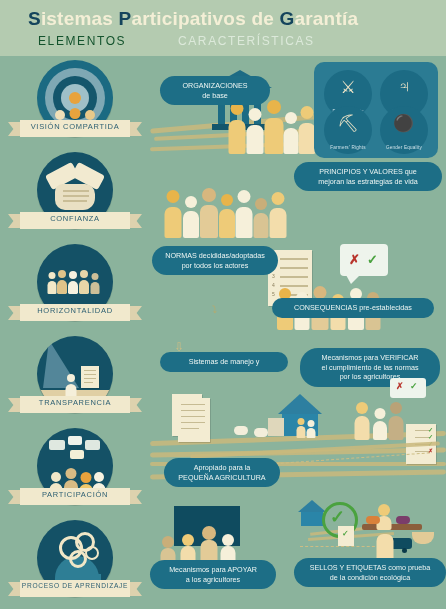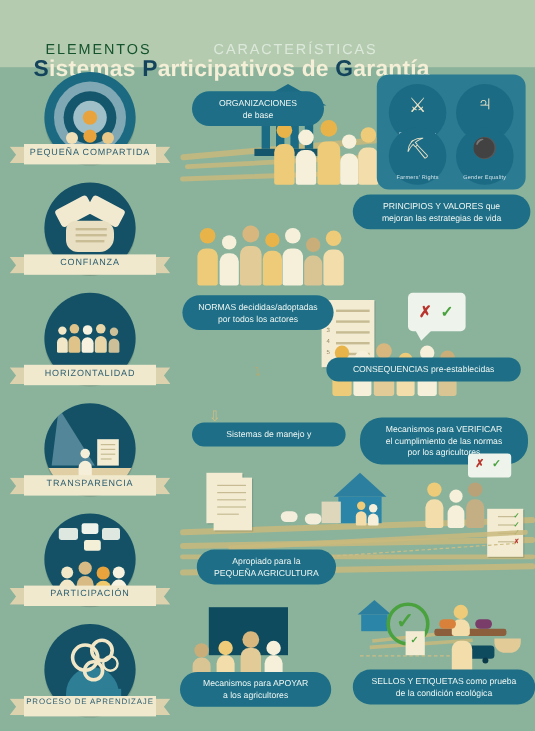--- a/index.html
+++ b/index.html
@@ -5,21 +5,21 @@
   html,body{margin:0;padding:0;}
   body{
     width:446px;height:609px;overflow:hidden;position:relative;
     font-family:"Liberation Sans", sans-serif;
     background:#8bb39c;
   }
   .stage{position:absolute;inset:0;width:446px;height:609px;overflow:hidden;}
 
   
   .header{position:absolute;left:0;top:0;width:446px;height:56px;background:#b4cbb0;}
-  .title{position:absolute;left:28px;top:8px;font-size:19px;font-weight:bold;letter-spacing:.2px;white-space:nowrap;margin-top:39px;}
+  .title{position:absolute;left:28px;top:8px;font-size:19px;font-weight:bold;letter-spacing:.2px;white-space:nowrap;}
   .title .cap{color:#14445c;}
   .title .rest{color:#f4efd6;}
   .sub-elem{position:absolute;left:38px;top:34px;font-size:12px;letter-spacing:1.6px;color:#14532d;}
   .sub-carac{position:absolute;left:178px;top:34px;font-size:12px;letter-spacing:1.6px;color:#dce9da;}
 
   
   .leftcol{position:absolute;left:0;top:56px;width:150px;height:553px;}
   .elem{position:absolute;left:0;width:150px;height:92px;}
   .disc{position:absolute;left:37px;top:0;width:76px;height:76px;border-radius:50%;
         background:#145166;box-shadow:0 2px 0 rgba(0,0,0,.12);overflow:hidden;}
@@ -94,21 +94,21 @@
           </div>
         <div class="person" style="left:46px;bottom:0;width:14px;height:26px">
             <div class="head" style="width:10px;height:10px;background:#e8c98a"></div>
             <div class="body" style="width:13px;height:15px;background:#e8c98a"></div>
           </div>
       </div>
       <div class="ribbon">
         <div class="tail l"></div>
           <div class="tail r"></div>
           <div class="band"></div>
-        <div class="txt">PEQUEÑA COMPARTIDA</div>
+        <div class="txt">VISIÓN COMPARTIDA</div>
       </div>
     </div>
 
     <div class="elem" style="top:96px">
       <div class="disc">
         <div style="position:absolute;left:10px;top:16px;width:30px;height:16px;background:#f2ead0;transform:rotate(-28deg);border-radius:3px"></div>
         <div style="position:absolute;left:36px;top:16px;width:30px;height:16px;background:#f2ead0;transform:rotate(28deg);border-radius:3px"></div>
         <div style="position:absolute;left:18px;top:32px;width:40px;height:26px;background:#e9e0c3;border-radius:8px 10px 12px 10px"></div>
         <div style="position:absolute;left:26px;top:38px;width:26px;height:2px;background:#c9bd96"></div>
         <div style="position:absolute;left:26px;top:43px;width:26px;height:2px;background:#c9bd96"></div>

